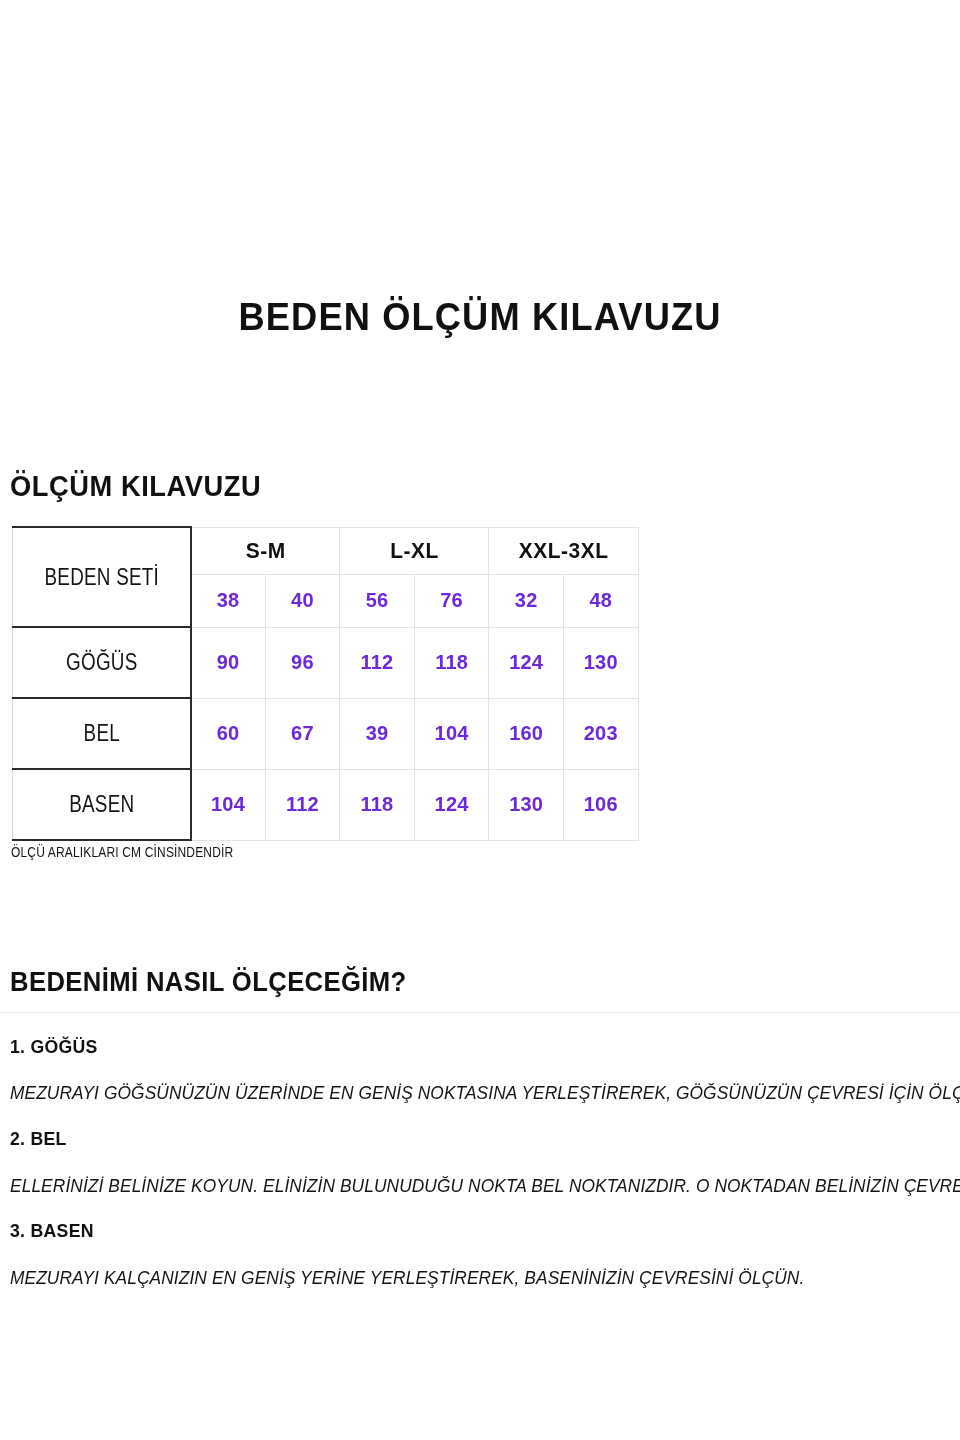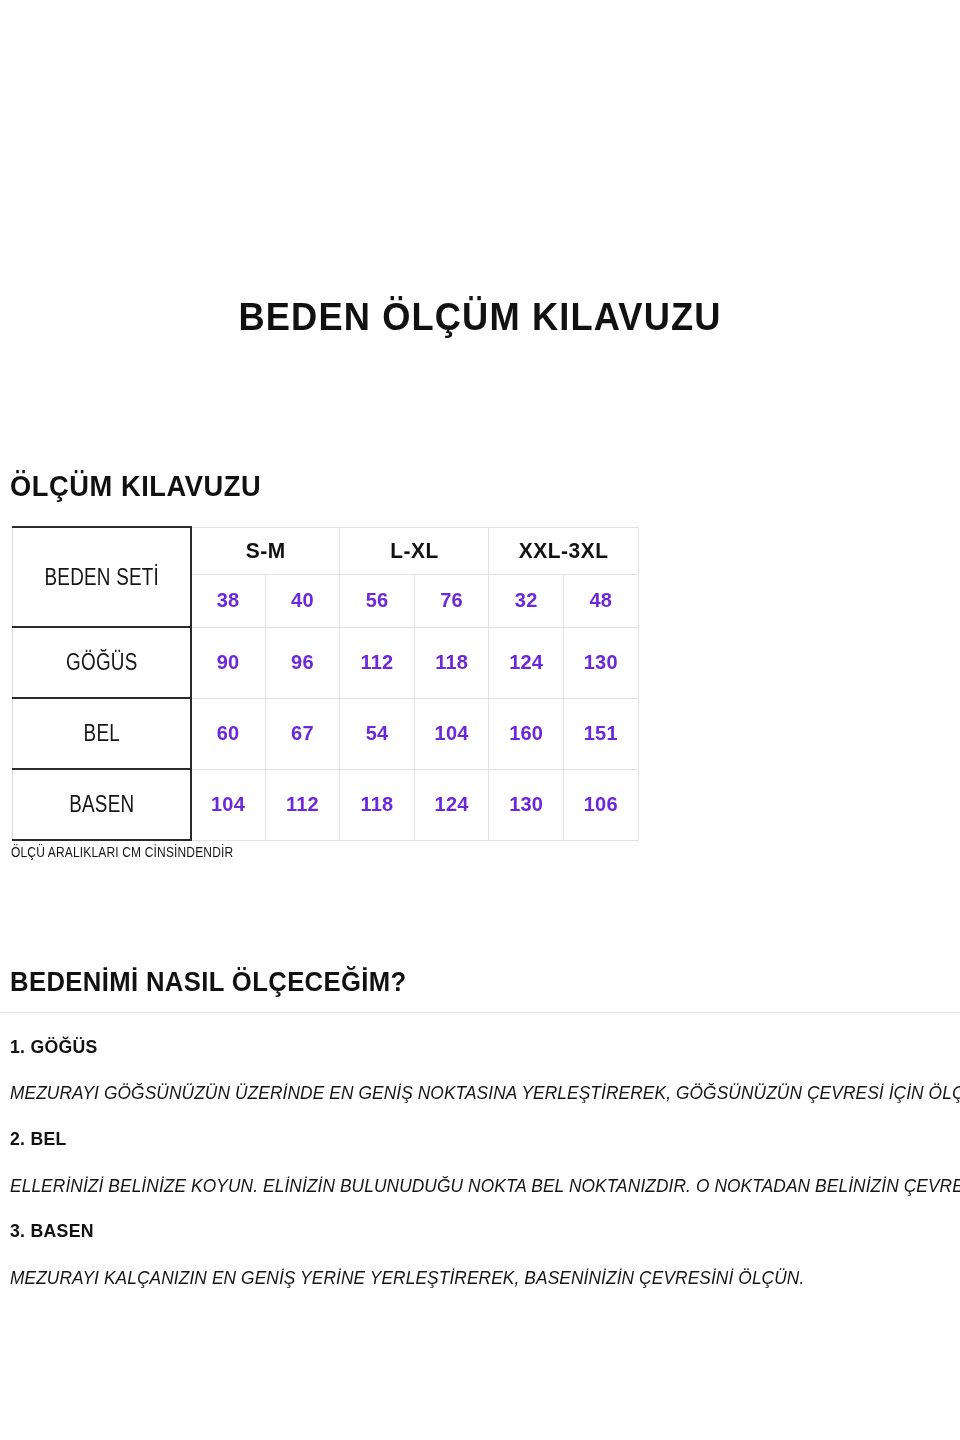--- a/index.html
+++ b/index.html
@@ -227,24 +227,24 @@
           <td class="num">96</td>
           <td class="num">112</td>
           <td class="num">118</td>
           <td class="num">124</td>
           <td class="num">130</td>
         </tr>
         <tr class="row-data">
           <td class="rowlabel"><span>BEL</span></td>
           <td class="num">60</td>
           <td class="num">67</td>
-          <td class="num">54</td>
+          <td class="num">39</td>
           <td class="num">104</td>
           <td class="num">160</td>
-          <td class="num">151</td>
+          <td class="num">203</td>
         </tr>
         <tr class="row-data">
           <td class="rowlabel"><span>BASEN</span></td>
           <td class="num">104</td>
           <td class="num">112</td>
           <td class="num">118</td>
           <td class="num">124</td>
           <td class="num">130</td>
           <td class="num">106</td>
         </tr>

